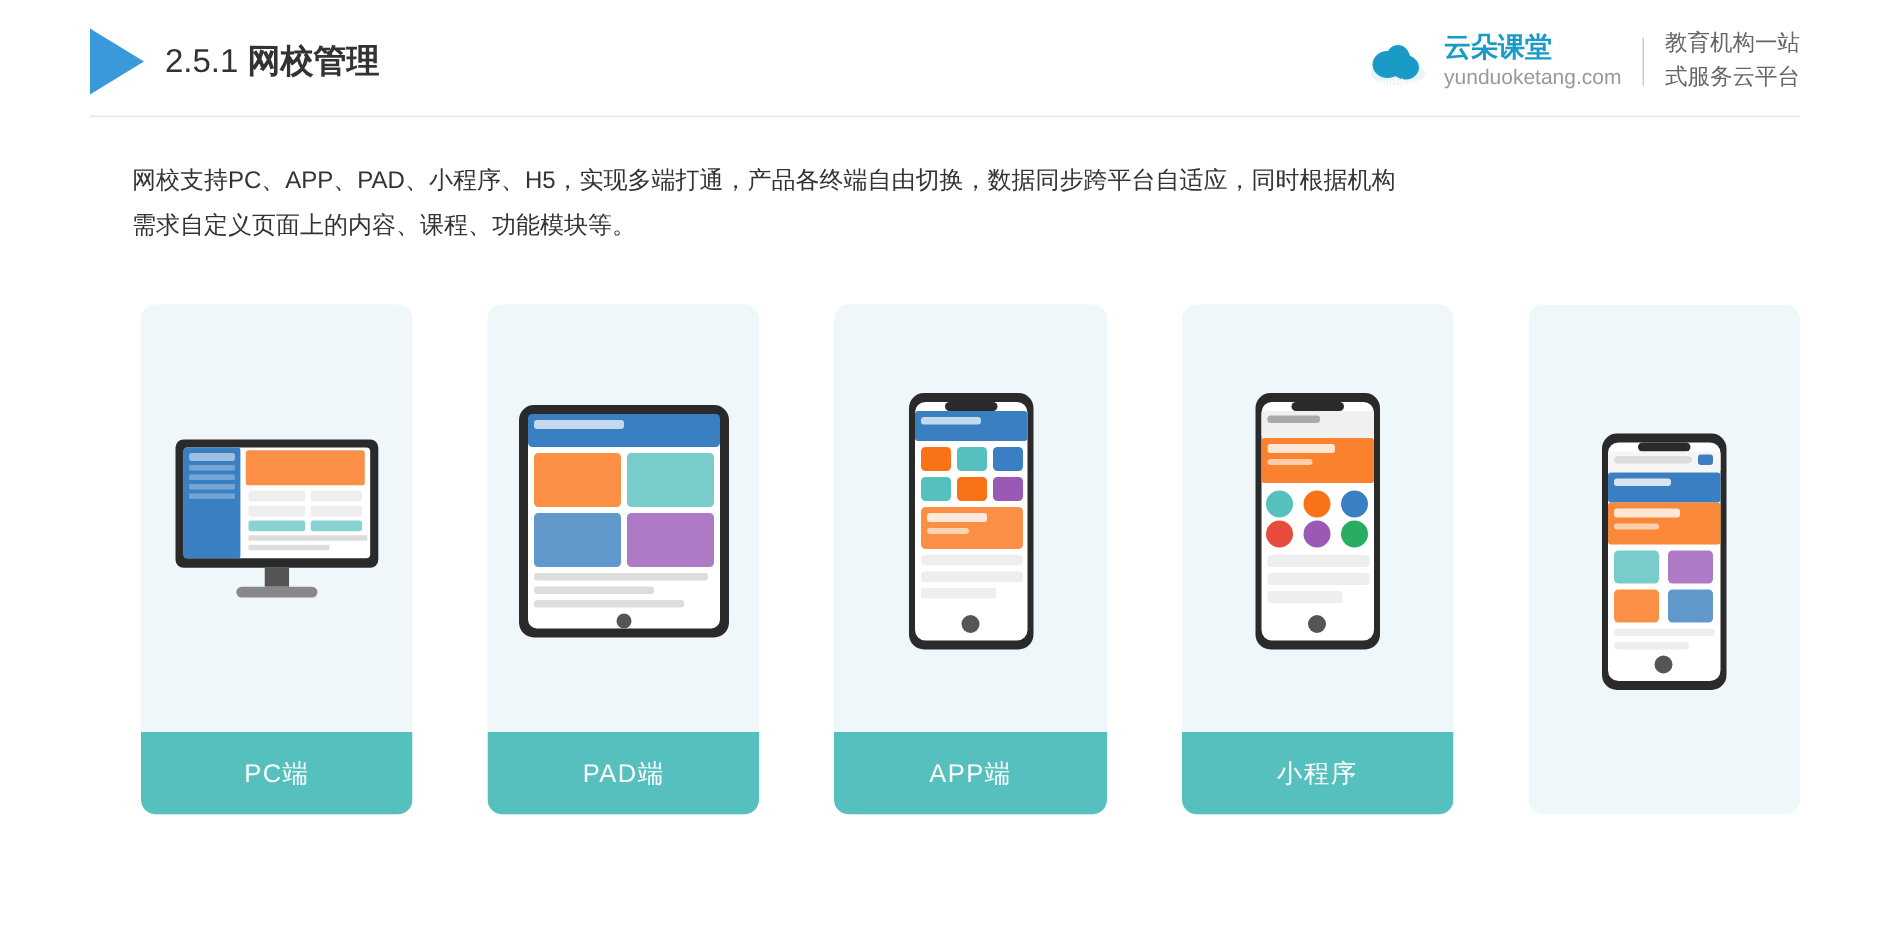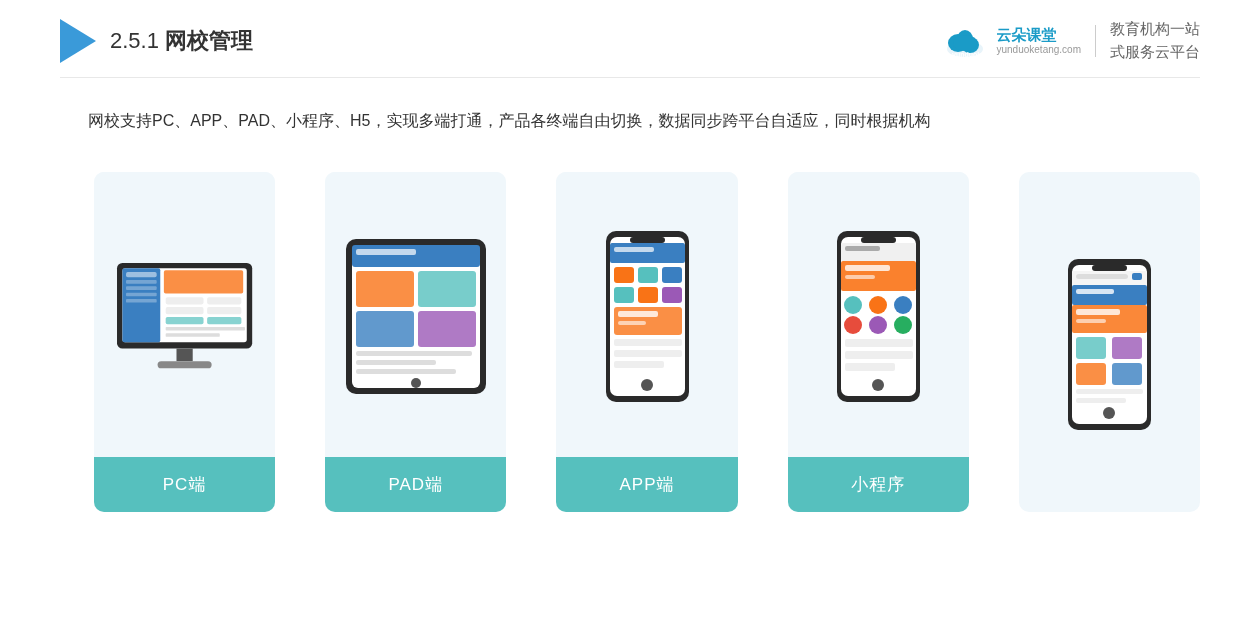--- a/index.html
+++ b/index.html
@@ -58,21 +58,21 @@
     }
 
     .logo-text-block {
       display: flex;
       flex-direction: column;
       align-items: flex-start;
       line-height: 1.2;
     }
 
     .logo-main-text {
-      font-size: 15px;
+      font-size: 18px;
       color: #1a9bc7;
       font-weight: bold;
     }
 
     .logo-divider {
       width: 1px;
       height: 32px;
       background: #ccc;
       margin: 0 6px;
     }
@@ -170,32 +170,33 @@
       <svg width="46" height="40" viewBox="0 0 46 40">
         <ellipse cx="23" cy="28" rx="18" ry="8" fill="#e8f4fa"></ellipse>
         <ellipse cx="16" cy="22" rx="10" ry="9" fill="#1a9bc7"></ellipse>
         <ellipse cx="28" cy="24" rx="9" ry="8" fill="#1a9bc7"></ellipse>
         <ellipse cx="23" cy="18" rx="8" ry="9" fill="#1a9bc7"></ellipse>
         <ellipse cx="23" cy="22" rx="12" ry="8" fill="#1a9bc7"></ellipse>
         <text x="10" y="36" font-size="7" fill="#fff" font-family="Arial" font-weight="bold">yunduoketang</text>
       </svg>
       <div class="logo-text-block">
         <span class="logo-main-text">云朵课堂</span>
-        <span style="font-size:10px;color:#999;">yunduoketang.com</span>
+        <span style="font-size:14px;color:#999;">yunduoketang.com</span>
       </div>
       <div class="logo-divider"></div>
       <div class="logo-slogan">
         <div>教育机构一站</div>
         <div>式服务云平台</div>
       </div>
     </div>
   </div>
 
   <div class="description">
     <div>网校支持PC、APP、PAD、小程序、H5，实现多端打通，产品各终端自由切换，数据同步跨平台自适应，同时根据机构</div>
+    <div>需求自定义页面上的内容、课程、功能模块等。</div>
   </div>
 
   <div class="cards-container">
 
     <div class="card">
       <div class="card-image-area">
         <svg class="pc-monitor" viewBox="0 0 170 130">
 
           <rect x="10" y="5" width="150" height="95" rx="6" ry="6" fill="#2a2a2a"></rect>
           <rect x="16" y="11" width="138" height="82" rx="3" ry="3" fill="#fff"></rect>

